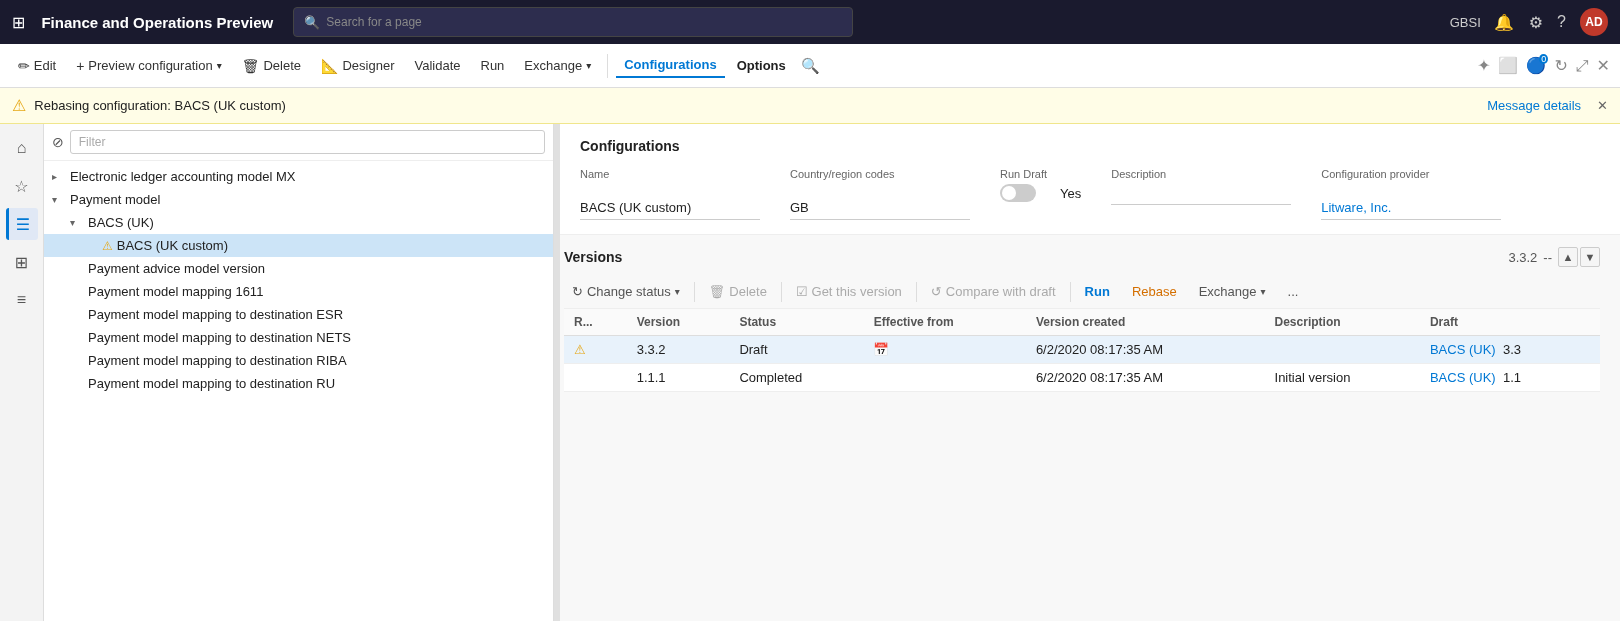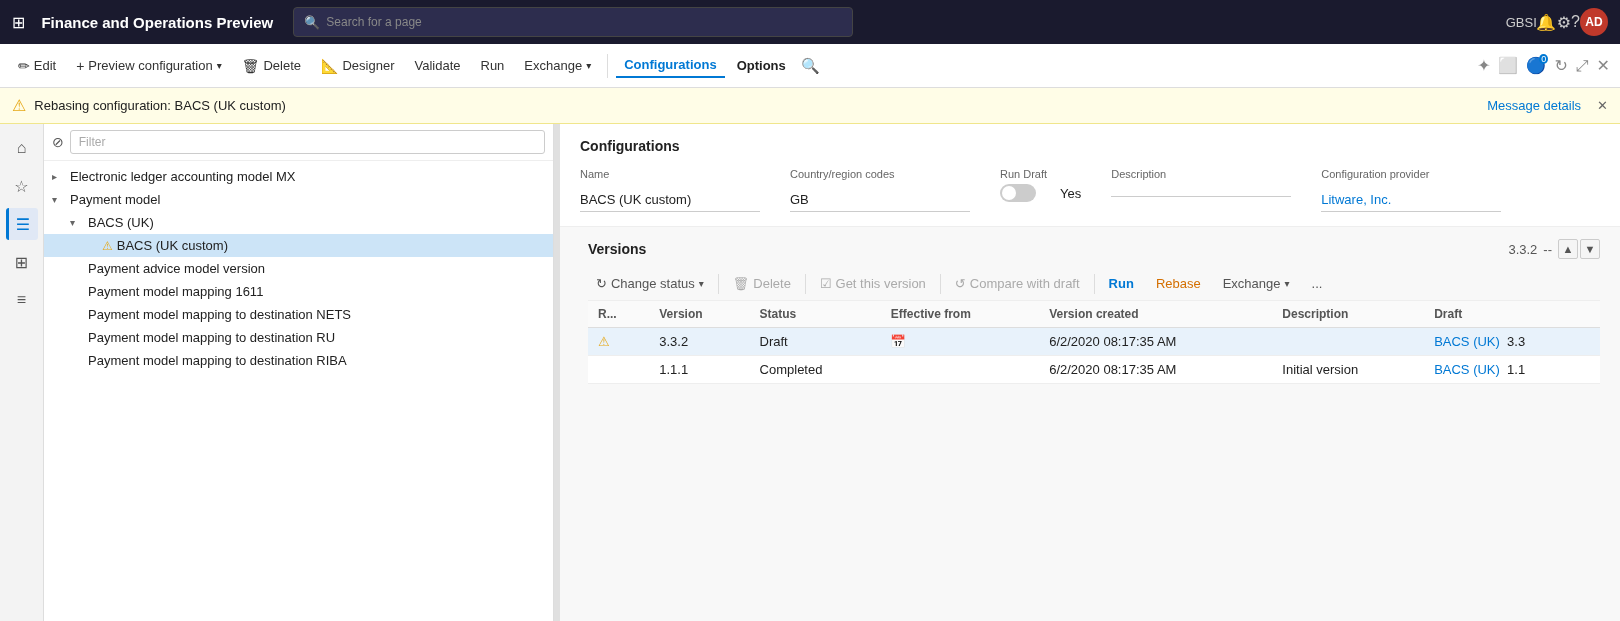--- a/index.html
+++ b/index.html
@@ -35,20 +35,21 @@
       color: #ccc;
       outline: none;
       font-size: 12px;
       width: 100%;
     }
     .top-nav .search-bar input::placeholder { color: #888; }
     .top-nav-right {
       margin-left: auto;
       display: flex;
       align-items: center;
+      gap: 14px;
       color: #ccc;
       font-size: 13px;
     }
     .top-nav-right .user-badge {
       background: #c0392b;
       color: #fff;
       border-radius: 50%;
       width: 28px; height: 28px;
       display: flex; align-items: center; justify-content: center;
       font-weight: 700; font-size: 12px;
@@ -186,21 +187,21 @@
       font-size: 14px;
       font-weight: 600;
       color: #222;
       margin-bottom: 14px;
     }
     .config-fields {
       display: flex;
       gap: 30px;
       flex-wrap: wrap;
     }
-    .field-group { display: flex; flex-direction: column; gap: 12px; min-width: 180px; }
+    .field-group { display: flex; flex-direction: column; gap: 20px; min-width: 180px; }
     .field-group label { font-size: 11px; color: #666; }
     .field-group .field-value { font-size: 13px; color: #222; padding-bottom: 4px; border-bottom: 1px solid #ccc; min-width: 180px; }
     .field-group .field-value.link { color: #0078d4; cursor: pointer; border-bottom: 1px solid #ccc; }
     .run-draft-group { display: flex; flex-direction: column; gap: 4px; }
     .run-draft-group label { font-size: 11px; color: #666; }
     .toggle-row { display: flex; align-items: center; gap: 24px; }
     .toggle {
       width: 36px; height: 18px;
       background: #ccc;
       border-radius: 9px;
@@ -211,21 +212,21 @@
       width: 14px; height: 14px;
       background: #fff;
       border-radius: 50%;
       position: absolute;
       top: 2px; left: 2px;
       transition: left 0.2s;
     }
 
     
     .versions-section {
-      padding: 12px 20px 0 28px;
+      padding: 12px 20px 0 4px;
     }
     .versions-header {
       display: flex;
       align-items: center;
       margin-bottom: 8px;
     }
     .versions-title {
       font-size: 14px;
       font-weight: 600;
       color: #222;
@@ -412,31 +413,36 @@
           <span>Payment advice model version</span>
         </div>
         <div class="tree-item">
           <span style="display:inline-block;width:14px;"></span>
           <span style="display:inline-block;width:14px;"></span>
           <span>Payment model mapping 1611</span>
         </div>
         <div class="tree-item">
           <span style="display:inline-block;width:14px;"></span>
           <span style="display:inline-block;width:14px;"></span>
+          <span>Payment model mapping to destination ESR</span>
+        </div>
+        <div class="tree-item">
+          <span style="display:inline-block;width:14px;"></span>
+          <span style="display:inline-block;width:14px;"></span>
           <span>Payment model mapping to destination NETS</span>
         </div>
         <div class="tree-item">
           <span style="display:inline-block;width:14px;"></span>
           <span style="display:inline-block;width:14px;"></span>
+          <span>Payment model mapping to destination RIBA</span>
+        </div>
+        <div class="tree-item">
+          <span style="display:inline-block;width:14px;"></span>
+          <span style="display:inline-block;width:14px;"></span>
           <span>Payment model mapping to destination RU</span>
-        </div>
-        <div class="tree-item">
-          <span style="display:inline-block;width:14px;"></span>
-          <span style="display:inline-block;width:14px;"></span>
-          <span>Payment model mapping to destination RIBA</span>
         </div>
       </div>
   </div>
 
   <div class="tree-divider"></div>
 
   <div class="right-panel">
 
     <div class="config-section">
       <h3>Configurations</h3>

